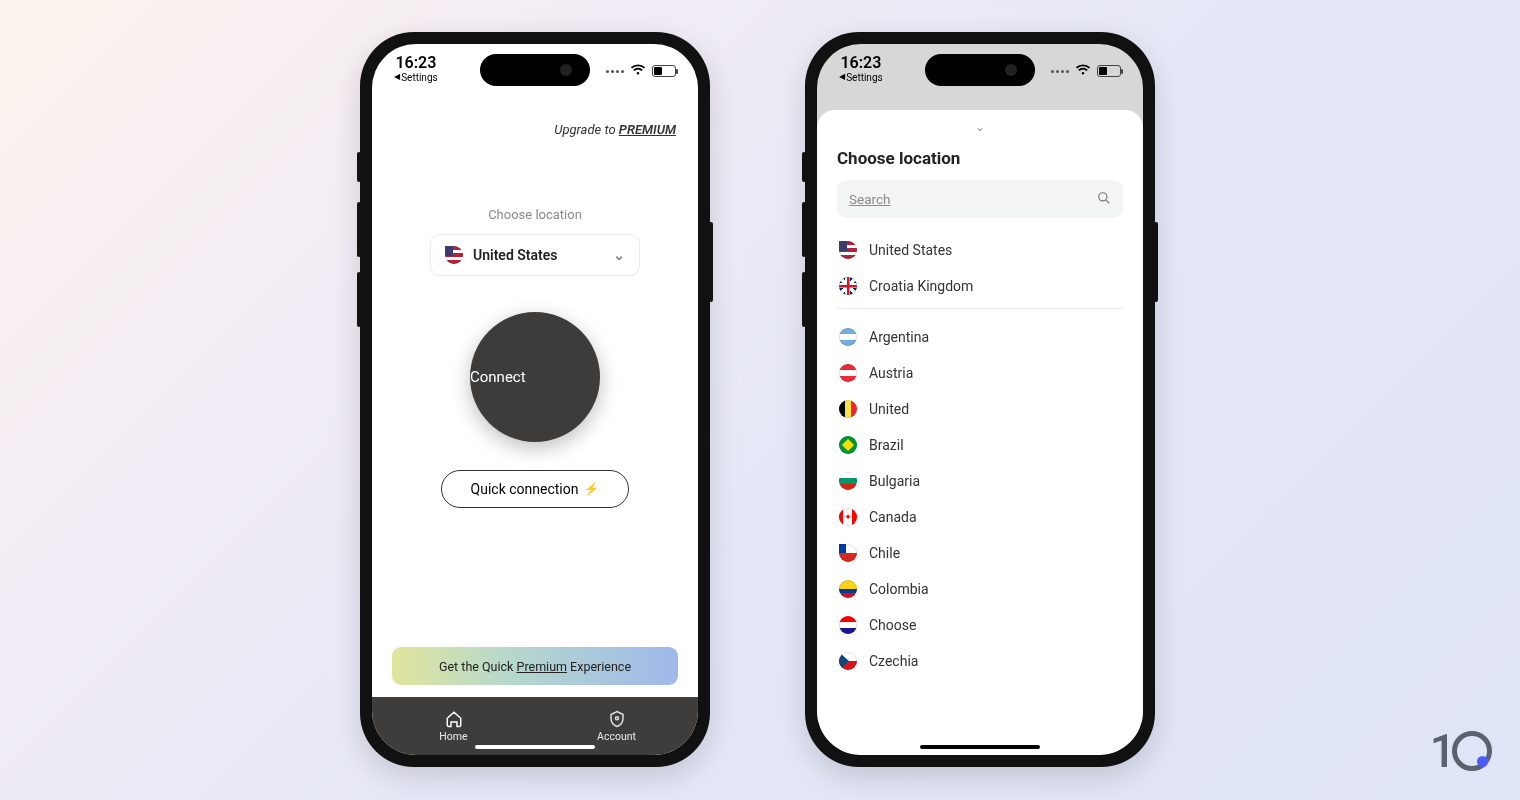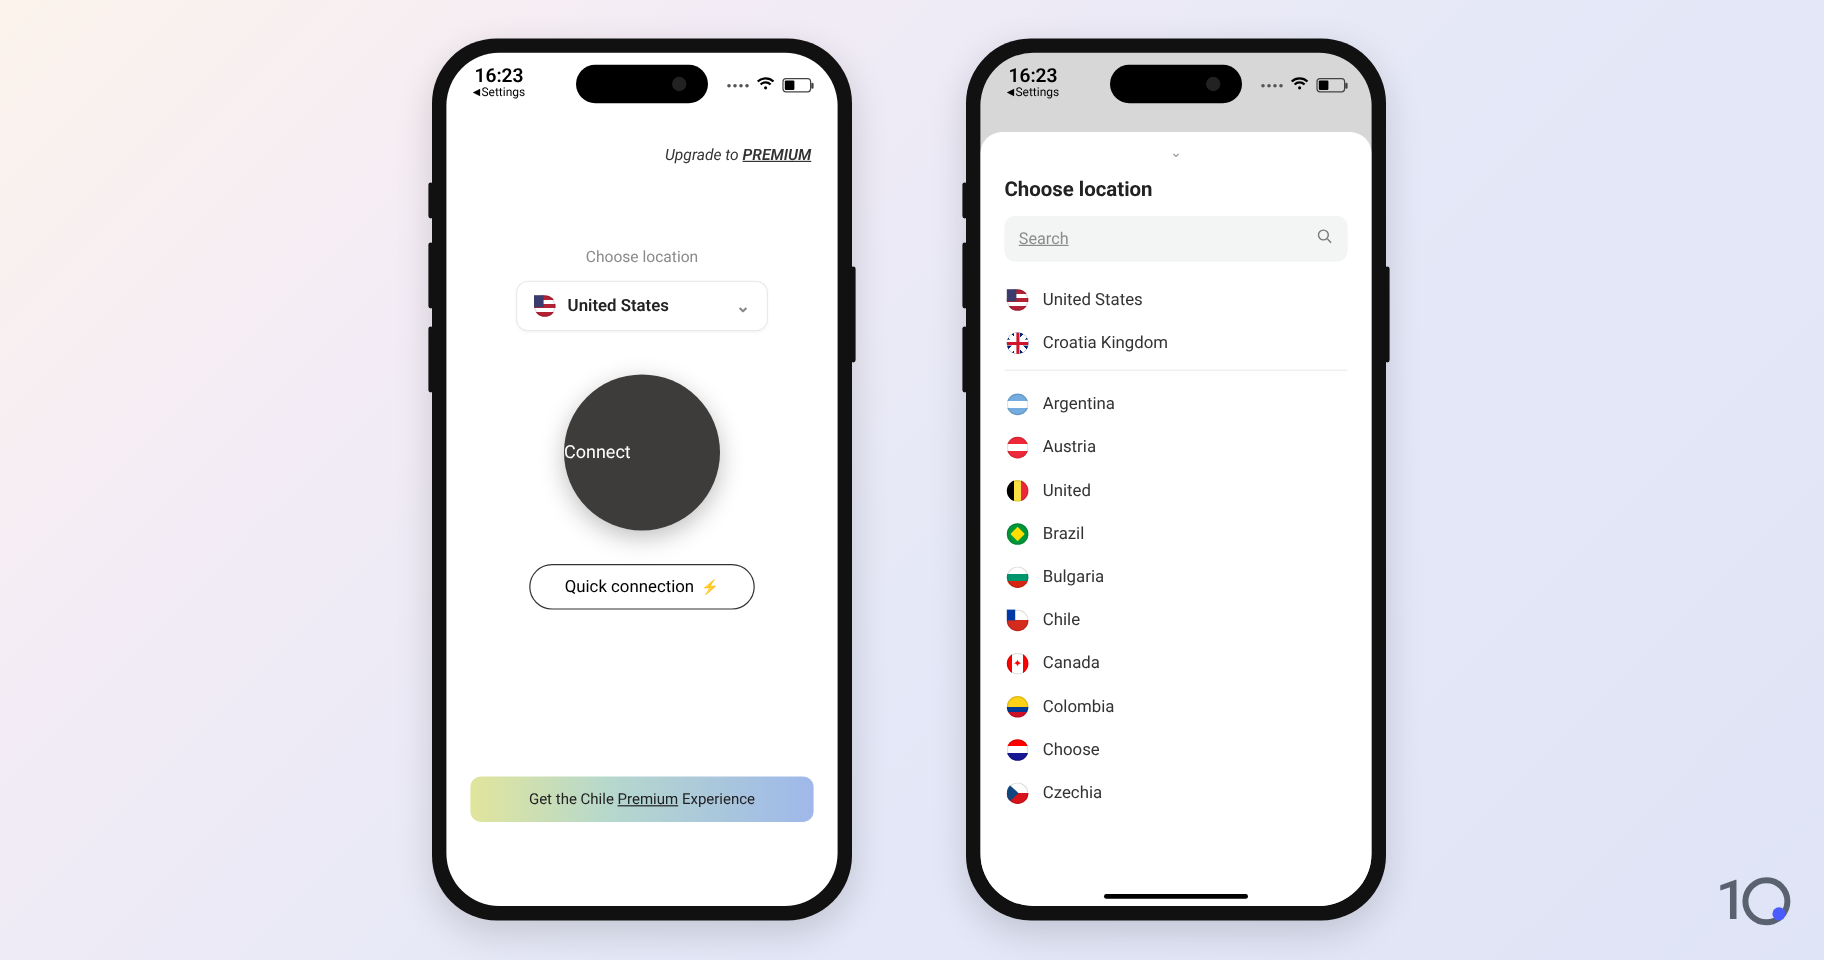--- a/index.html
+++ b/index.html
@@ -177,22 +177,37 @@
       </div>
       <div class="connect-btn">
         <span>Connect</span>
       </div>
       <div class="quick-btn">
         <span>Quick connection</span>
         <span class="bolt">⚡</span>
       </div>
       <div class="banner">
         <span>
-          <span>Get the Chile </span><span class="u">Premium</span><span> Experience</span>
+          <span>Get the Quick </span><span class="u">Premium</span><span> Experience</span>
         </span>
+      </div>
+      <div class="tabbar">
+        <div class="tab">
+          <span class="ic"><svg viewBox="0 0 24 24" fill="none" stroke="#fff" stroke-width="2">
+                <path d="M3 11l9-8 9 8v9a2 2 0 01-2 2h-3v-6h-8v6H5a2 2 0 01-2-2z"></path>
+              </svg></span>
+          <span>Home</span>
+        </div>
+        <div class="tab">
+          <span class="ic"><svg viewBox="0 0 24 24" fill="none" stroke="#ddd" stroke-width="2">
+                <path d="M12 2l8 4v5c0 5-3.4 9.3-8 11-4.6-1.7-8-6-8-11V6z"></path>
+                <circle cx="12" cy="11" r="2"></circle>
+              </svg></span>
+          <span>Account</span>
+        </div>
       </div>
     </div>
     <div class="home-ind light"></div>
   </div>
 </div>
 
 <div class="phone phone-right">
   <span class="btn-l1"></span>
     <span class="btn-l2"></span>
     <span class="btn-l3"></span>
@@ -254,26 +269,26 @@
           </div>
           <div class="row">
             <span class="flag flag-br"></span>
             <span>Brazil</span>
           </div>
           <div class="row">
             <span class="flag flag-bg"></span>
             <span>Bulgaria</span>
           </div>
           <div class="row">
+            <span class="flag flag-ca"></span>
+            <span>Canada</span>
+          </div>
+          <div class="row">
             <span class="flag flag-cl"></span>
             <span>Chile</span>
-          </div>
-          <div class="row">
-            <span class="flag flag-ca"></span>
-            <span>Canada</span>
           </div>
           <div class="row">
             <span class="flag flag-co"></span>
             <span>Colombia</span>
           </div>
           <div class="row">
             <span class="flag flag-hr"></span>
             <span>Choose</span>
           </div>
           <div class="row">

